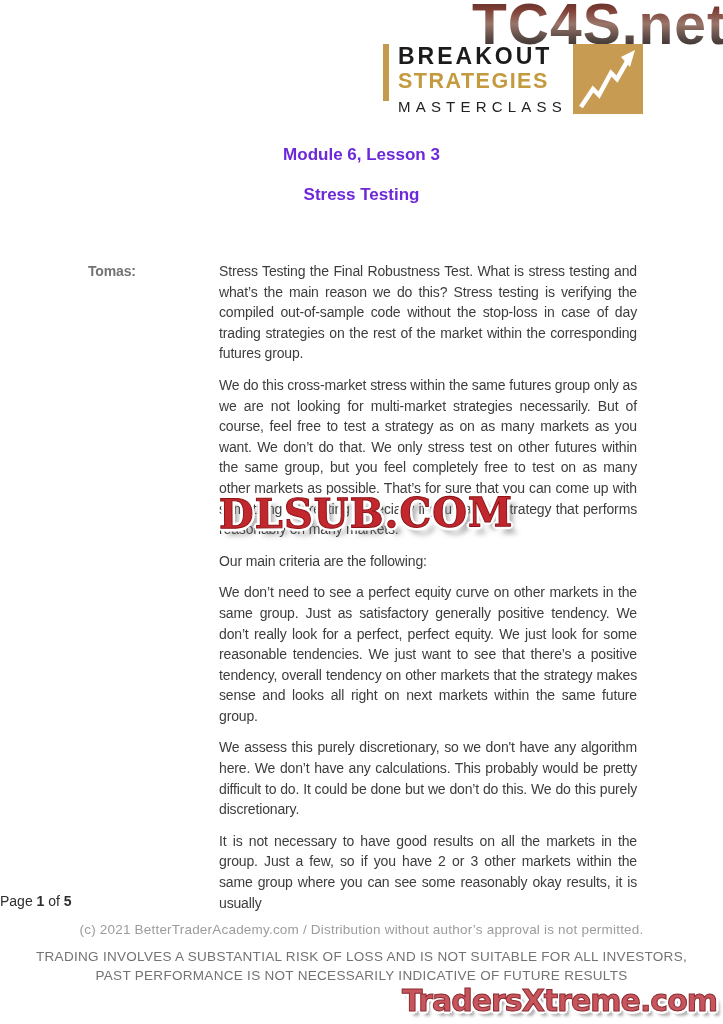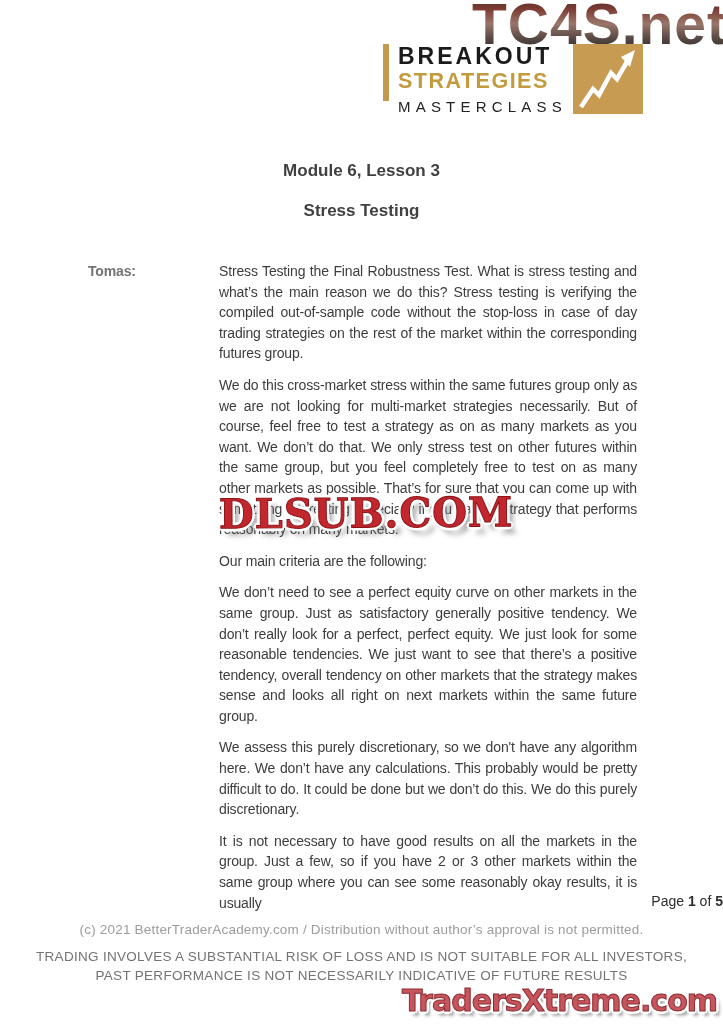--- a/index.html
+++ b/index.html
@@ -34,21 +34,21 @@
   .logo { position: absolute; left: 383px; top: 44px; display: flex; align-items: flex-start; }
   .logo-bar { width: 6px; height: 57px; background: #c49a4e; margin-right: 9px; }
   .logo-text { width: 163px; }
   .logo-l1 { font-size: 23px; font-weight: bold; color: #1b1b1b; letter-spacing: 3px; line-height: 24px; }
   .logo-l2 { font-size: 21.5px; font-weight: bold; color: #c49a3f; letter-spacing: 1.5px; line-height: 25px; margin-top: 1px; }
   .logo-l3 { font-size: 15px; font-weight: 400; color: #222222; letter-spacing: 5.2px; line-height: 22px; margin-top: 2px; }
   .logo-square { width: 70px; height: 70px; background: #c79c52; margin-left: 12px; flex: 0 0 auto; }
   .logo-square svg { display: block; }
 
   
-  .titles { position: absolute; left: 0; top: 161px; width: 723px; text-align: center; color: #404040; }
+  .titles { position: absolute; left: 0; top: 145px; width: 723px; text-align: center; color: #6d28d9; }
   .titles h1, .titles h2 { font-size: 17px; font-weight: bold; margin: 0; }
   .titles h2 { margin-top: 20px; }
 
   
   .transcript {
     position: absolute;
     left: 88px;
     top: 261px;
     width: 549px;
     display: grid;
@@ -77,21 +77,21 @@
     white-space: nowrap;
     text-shadow:
       -2px -2px 0 #ffffff, 2px -2px 0 #ffffff, -2px 2px 0 #ffffff, 2px 2px 0 #ffffff,
       -3px 0 0 #ffffff, 3px 0 0 #ffffff, 0 -3px 0 #ffffff, 0 3px 0 #ffffff,
       6px 7px 5px rgba(110,110,110,0.55);
   }
 
   
   .pageno {
     position: absolute; left: 0; top: 893px; width: 723px;
-    text-align: right; font-size: 14px; color: #2e2e2e;
+    text-align: left; font-size: 14px; color: #2e2e2e;
   }
   .pageno .b { font-weight: bold; }
   .copyright {
     position: absolute; left: 0; top: 922px; width: 723px;
     text-align: center; font-size: 13.5px; color: #9c9c9c; letter-spacing: 0.2px;
   }
   .disclaimer {
     position: absolute; left: 0; top: 948px; width: 723px;
     text-align: center; font-size: 13.5px; color: #737373;
     line-height: 18.5px; letter-spacing: 0.3px;

